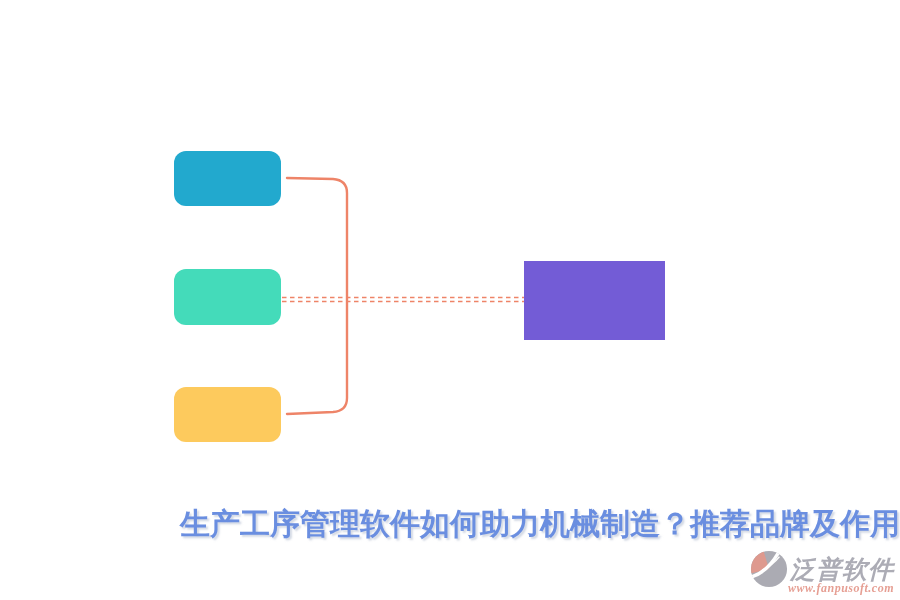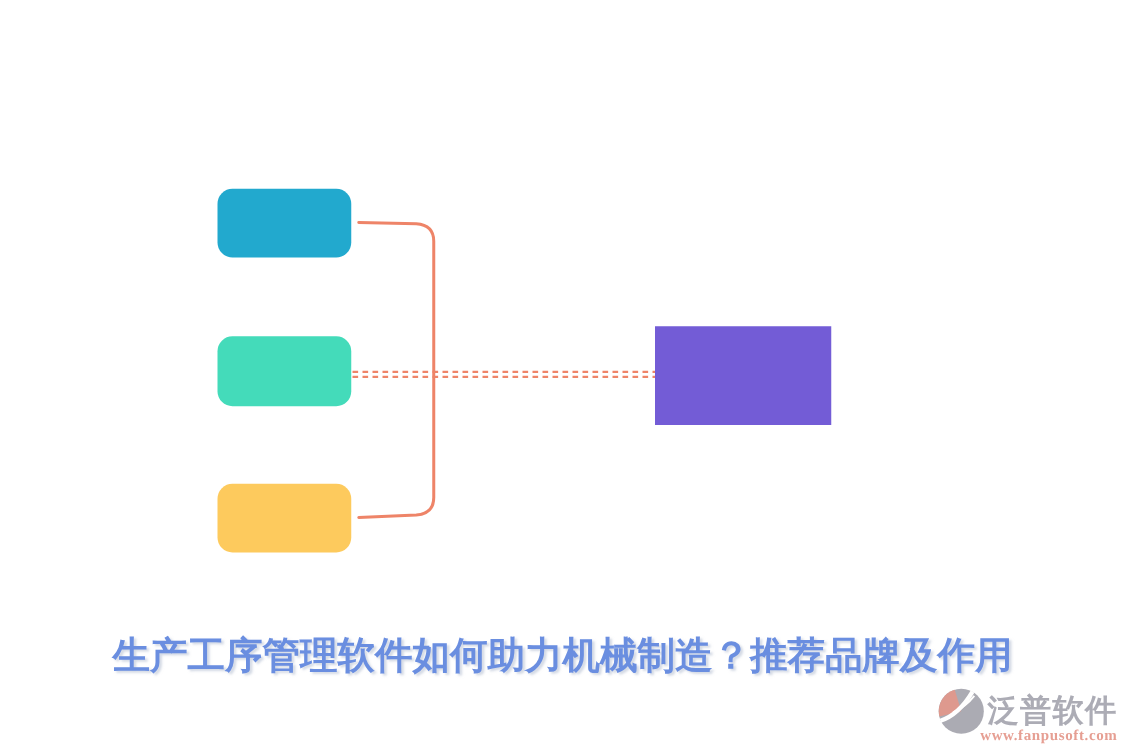--- a/index.html
+++ b/index.html
@@ -54,20 +54,21 @@
     white-space: nowrap;
     text-shadow: 2px 2px 2px rgba(175,185,205,0.55);
   }
   .watermark {
     position: absolute;
     right: 6px;
     bottom: 4px;
     width: 150px;
     text-align: center;
     opacity: 0.95;
+    font-style: italic;
   }
   .brand-row {
     display: flex;
     align-items: center;
     justify-content: flex-end;
     gap: 2px;
     line-height: 1;
   }
   .brand-name {
     font-family: "Liberation Serif", "DejaVu Serif", serif;
@@ -99,21 +100,21 @@
     <line x1="282" y1="297.5" x2="524" y2="297.5" stroke="#EE8468" stroke-width="1.7" stroke-dasharray="4.5 3.5" style="stroke: rgb(238, 132, 104);"></line>
     <line x1="282" y1="301.5" x2="524" y2="301.5" stroke="#EE8468" stroke-width="1.7" stroke-dasharray="4.5 3.5" style="stroke: rgb(238, 132, 104);"></line>
   </svg>
 
   <div class="node node-top" style="background: rgb(34, 169, 206);"></div>
   <div class="node node-middle" style="background: rgb(68, 219, 186);"></div>
   <div class="node node-bottom" style="background: rgb(253, 202, 93);"></div>
 
   <div class="node-result" style="background: rgb(115, 92, 214);"></div>
 
-  <div class="page-title" style="color: rgb(106, 142, 224);">生产工序管理软件如何助力机械制造？推荐品牌及作用</div>
+  <div class="page-title" style="color: rgb(106, 142, 224); text-align: right;">生产工序管理软件如何助力机械制造？推荐品牌及作用</div>
 
   <div class="watermark">
     <div class="brand-row">
       <svg class="logo-icon" width="38" height="38" viewBox="0 0 40 40" xmlns="http://www.w3.org/2000/svg">
         <circle cx="20" cy="20" r="19" fill="#A7A7AF" style="fill: rgb(167, 167, 175);"></circle>
         <path d="M 20 20 L 1.6 24.5 A 19 19 0 0 1 14.5 1.8 Z" fill="#DD9488" style="fill: rgb(221, 148, 136);"></path>
         <path d="M 2.5 28 Q 18 23 29.5 3.5" fill="none" stroke="#ffffff" stroke-width="3.6"></path>
         <path d="M 13 21 Q 24 16 31 7" fill="none" stroke="#ffffff" stroke-width="1.6"></path>
       </svg>
       <span class="brand-name" style="color: rgb(168, 168, 178);">泛普软件</span>

